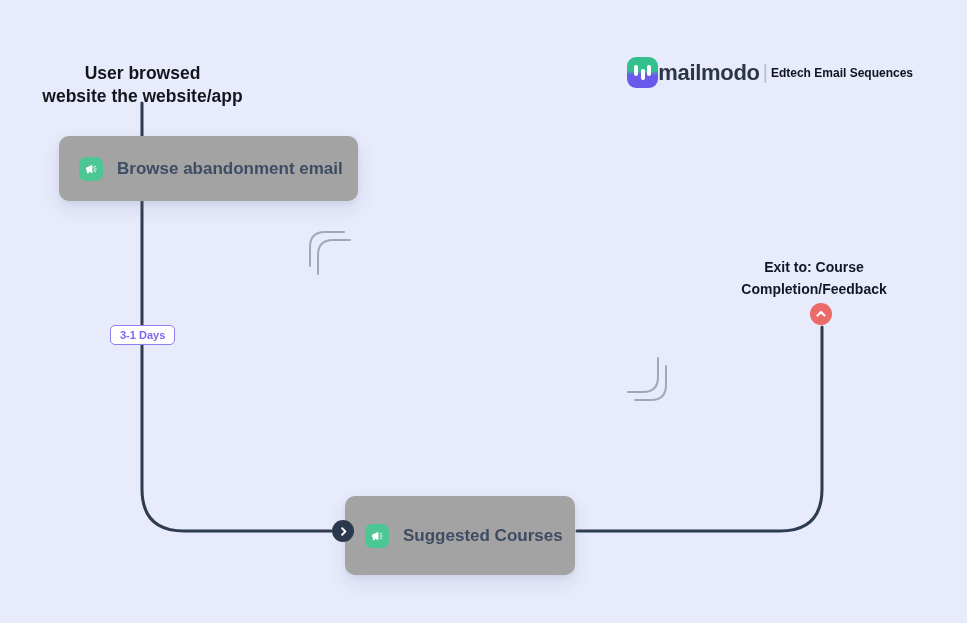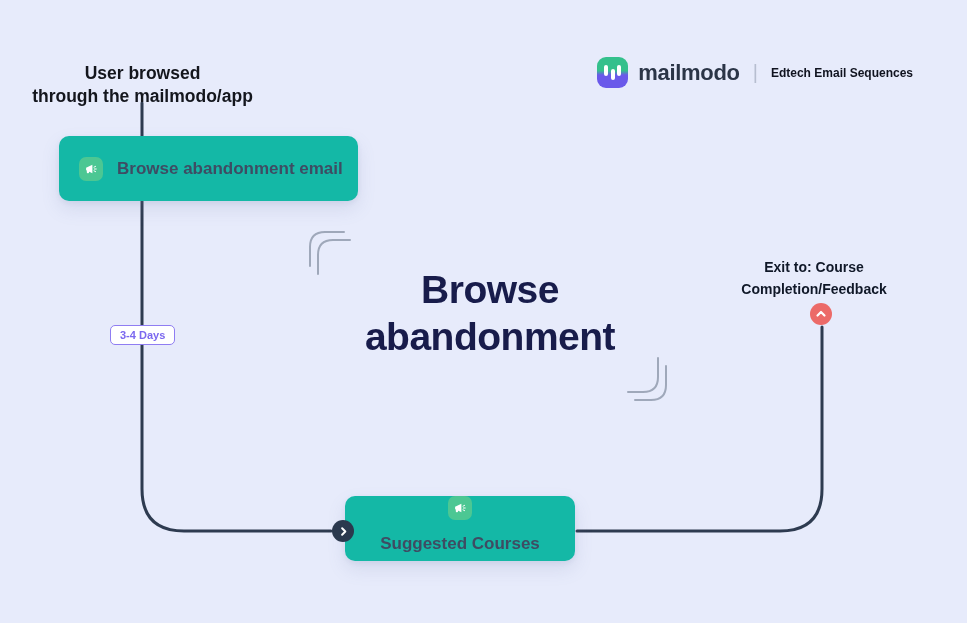--- a/index.html
+++ b/index.html
@@ -14,44 +14,44 @@
 
   
   .trigger{
     position:absolute;left:10px;top:62px;width:265px;z-index:3;
     text-align:center;font-size:17.5px;line-height:23px;font-weight:700;color:#14161d;
   }
 
   
   .header{
     position:absolute;top:57px;right:54px;z-index:3;
-    display:flex;align-items:center;gap:10px;
+    display:flex;align-items:center;
   }
   .logo{
     width:31px;height:31px;border-radius:9px;position:relative;
     background:linear-gradient(180deg,#34c08c 0%,#34c08c 44%,#6a59ea 58%,#6a59ea 100%);
     flex:0 0 auto;
   }
   .logo i{position:absolute;width:4px;border-radius:2px;background:#fff;}
   .logo i.b1{left:7px;top:8px;height:11px;}
   .logo i.b2{left:13.5px;top:12px;height:11px;}
   .logo i.b3{left:20px;top:8px;height:11px;}
   .brand{font-size:22px;font-weight:600;color:#2b3547;letter-spacing:-0.3px;}
   .hdr-divider{font-size:20px;color:#b7bed0;font-weight:400;margin:0 3px;}
   .hdr-subtitle{font-size:12px;font-weight:700;color:#10131f;}
 
   
   .card{
-    position:absolute;z-index:3;background:#14b8a6;border-radius:10px;
+    position:absolute;z-index:3;background:#a3a3a3;border-radius:10px;
     box-shadow:0 8px 18px rgba(109,122,170,.16),0 2px 5px rgba(109,122,170,.10);
     display:flex;align-items:center;gap:14px;padding:0 20px;box-sizing:border-box;
     cursor:pointer;
   }
   .card1{left:59px;top:136px;width:299px;height:65px;}
-  .card2{left:345px;top:496px;width:230px;height:65px;flex-direction:column;}
+  .card2{left:345px;top:496px;width:230px;height:79px;}
   .card .label{font-size:17px;font-weight:700;color:#3e4c63;white-space:nowrap;}
   .mega{
     width:24px;height:24px;border-radius:7px;background:#4cc793;
     display:flex;align-items:center;justify-content:center;flex:0 0 auto;
   }
 
   
   .badge{
     position:absolute;left:110px;top:325px;z-index:3;
     background:#fff;border:1px solid #8f7df2;border-radius:5px;
@@ -92,21 +92,21 @@
       <path d="M318 274 V255 Q318 240 333 240 H350"></path>
     </g>
     <g fill="none" stroke="#9fa8ba" stroke-width="2" stroke-linecap="round">
       <path d="M658 358 V377 Q658 392 643 392 H628"></path>
       <path d="M666 366 V385 Q666 400 651 400 H635"></path>
     </g>
   </svg>
 
   <div class="trigger">
     <div>User browsed</div>
-    <div>through the mailmodo/app</div>
+    <div>website the website/app</div>
   </div>
 
   <div class="header">
     <div class="logo">
       <i class="b1"></i>
         <i class="b2"></i>
         <i class="b3"></i>
     </div>
     <span class="brand">mailmodo</span>
     <span class="hdr-divider">|</span>
@@ -117,23 +117,22 @@
     <span class="mega">
       <svg width="14" height="14" viewBox="0 0 20 20">
         <path fill="#fff" d="M3 8.2 L12 4 v12 L3 11.8 z"></path>
         <rect x="4" y="11.5" width="3.2" height="4.5" rx="1.2" fill="#fff"></rect>
         <path stroke="#fff" stroke-width="1.4" stroke-linecap="round" fill="none" d="M14.3 7.4 l2.3-1.2 M14.8 10 h2.7 M14.3 12.6 l2.3 1.2"></path>
       </svg>
     </span>
     <span class="label">Browse abandonment email</span>
   </div>
 
-  <div class="badge">3-4 Days</div>
+  <div class="badge">3-1 Days</div>
 
-  <div class="title">Browse abandonment</div>
 
   <div class="exit-label">
     <div>Exit to: Course</div>
     <div>Completion/Feedback</div>
   </div>
 
   <div class="node-dot exit-dot">
     <svg width="12" height="12" viewBox="0 0 12 12">
       <path d="M2.5 7.5 L6 4 L9.5 7.5" fill="none" stroke="#fff" stroke-width="2.2" stroke-linecap="round" stroke-linejoin="round"></path>
     </svg>

